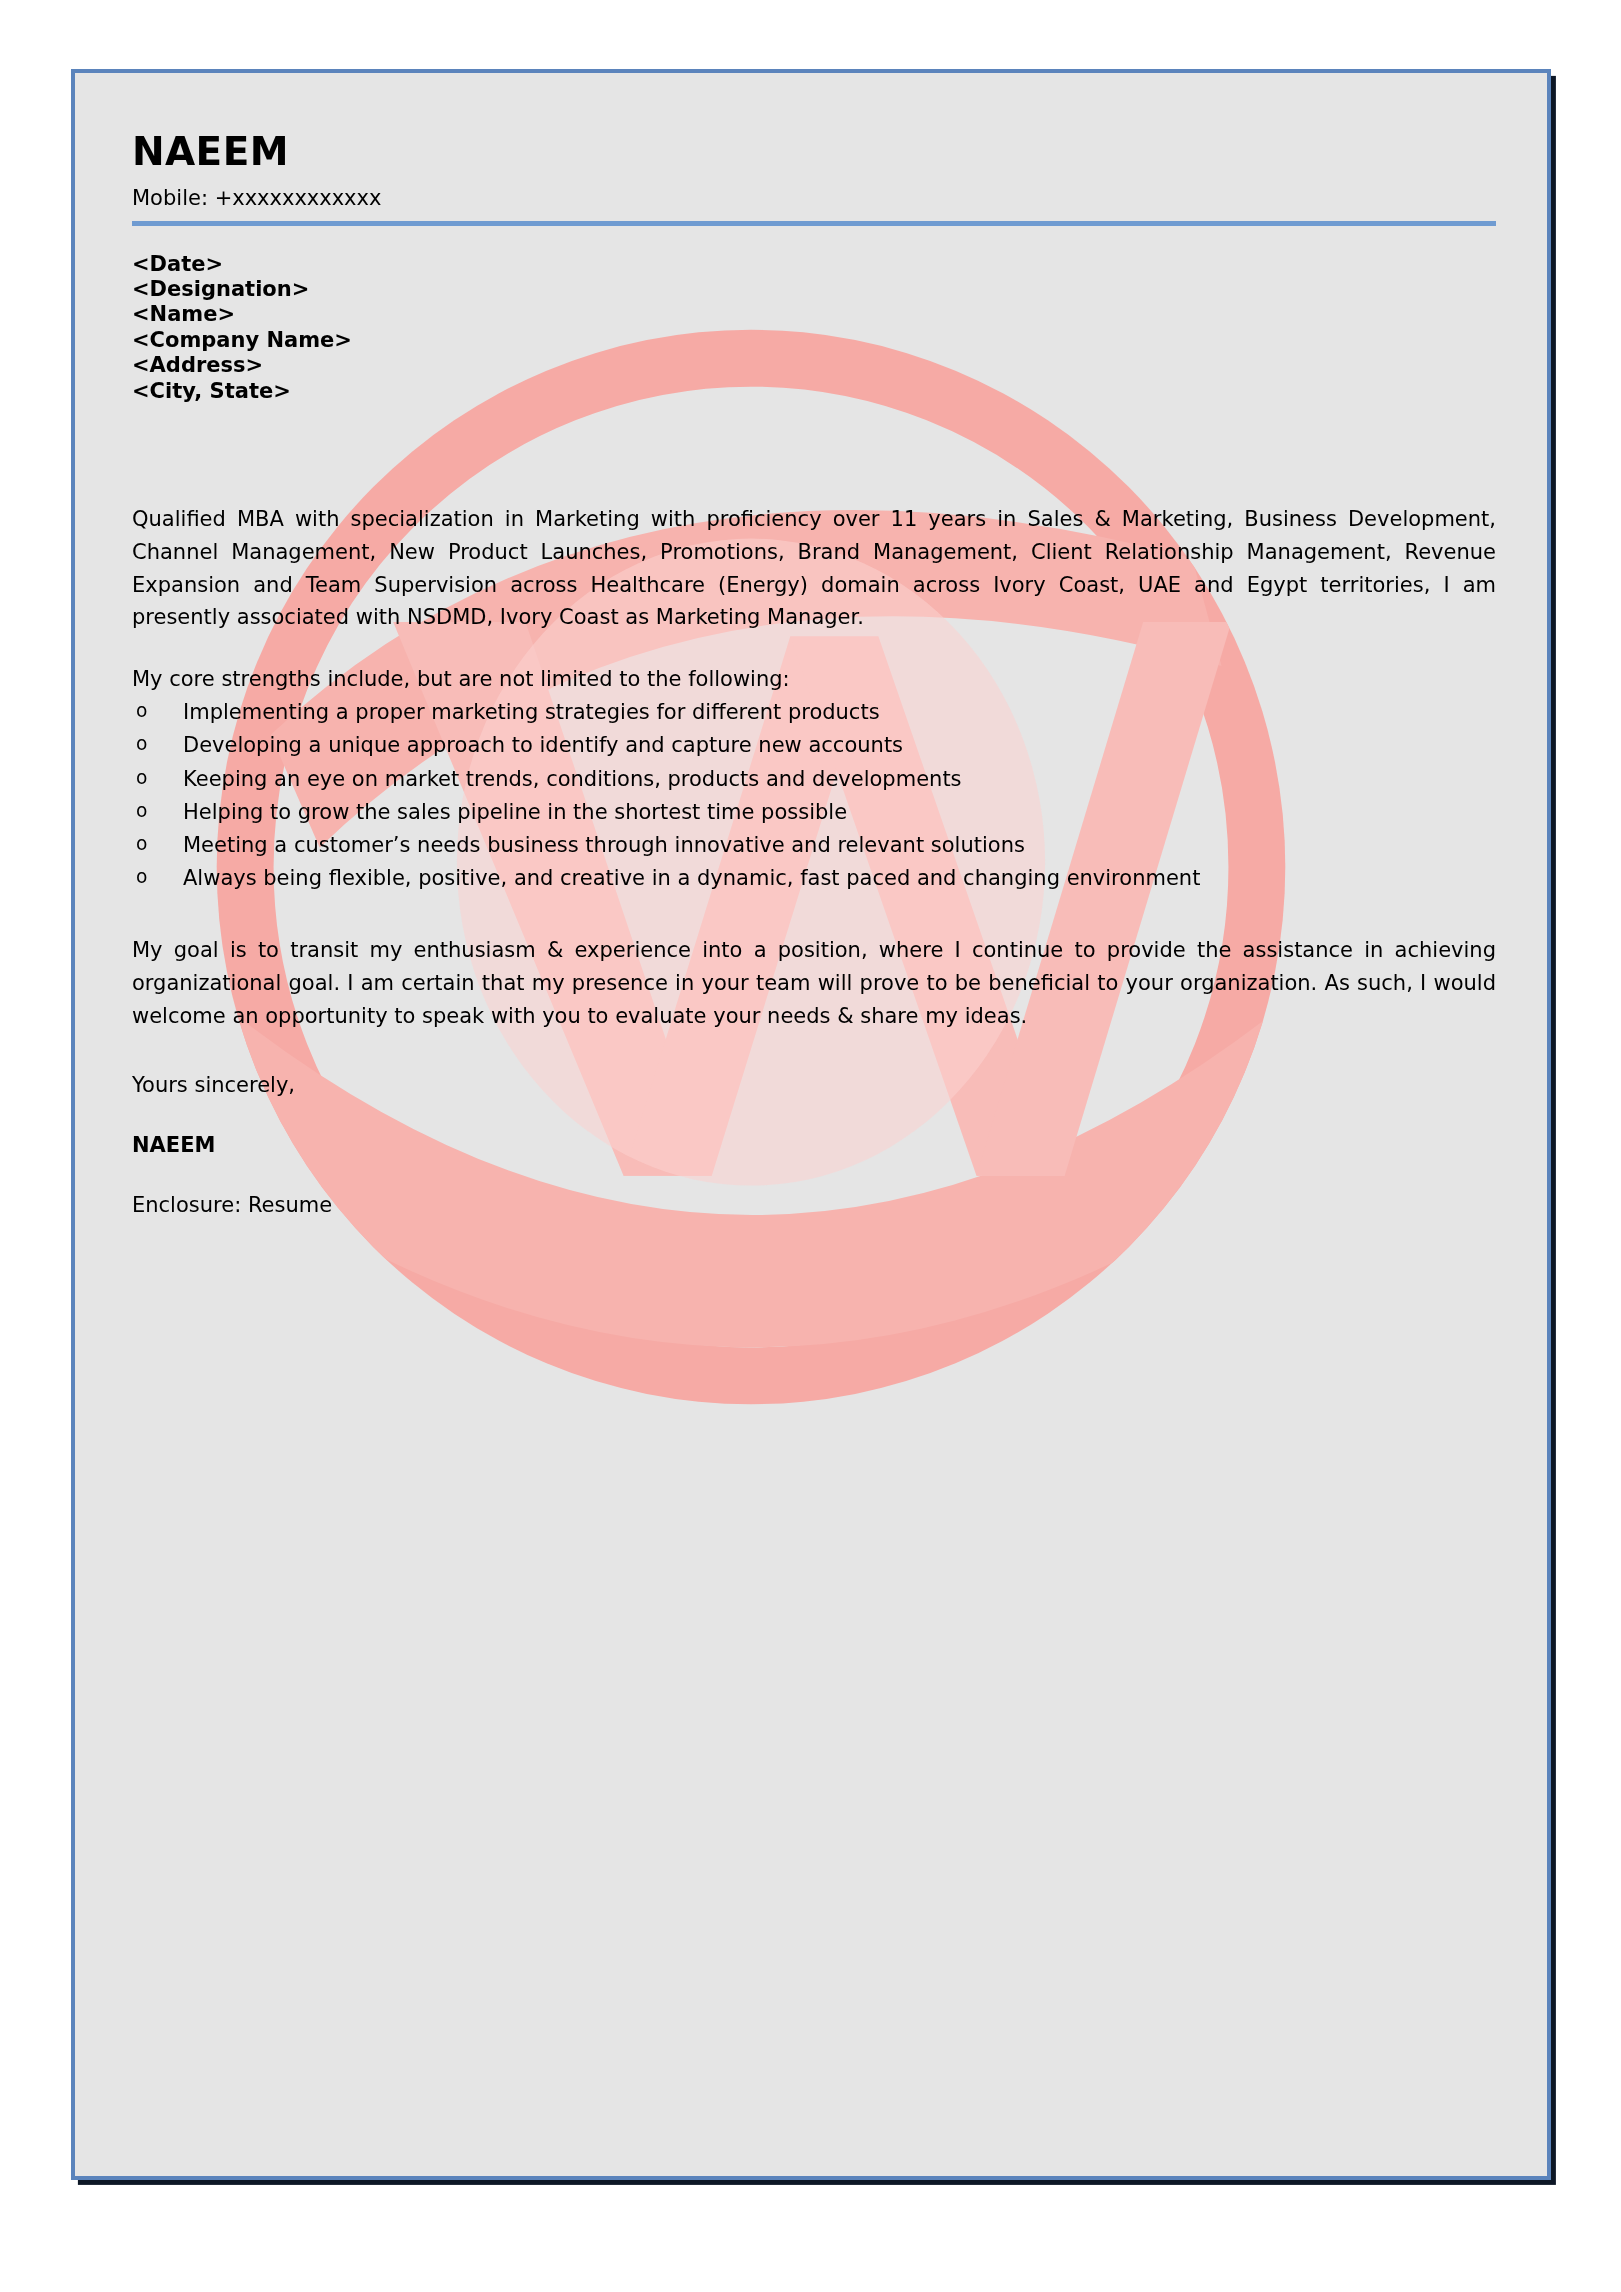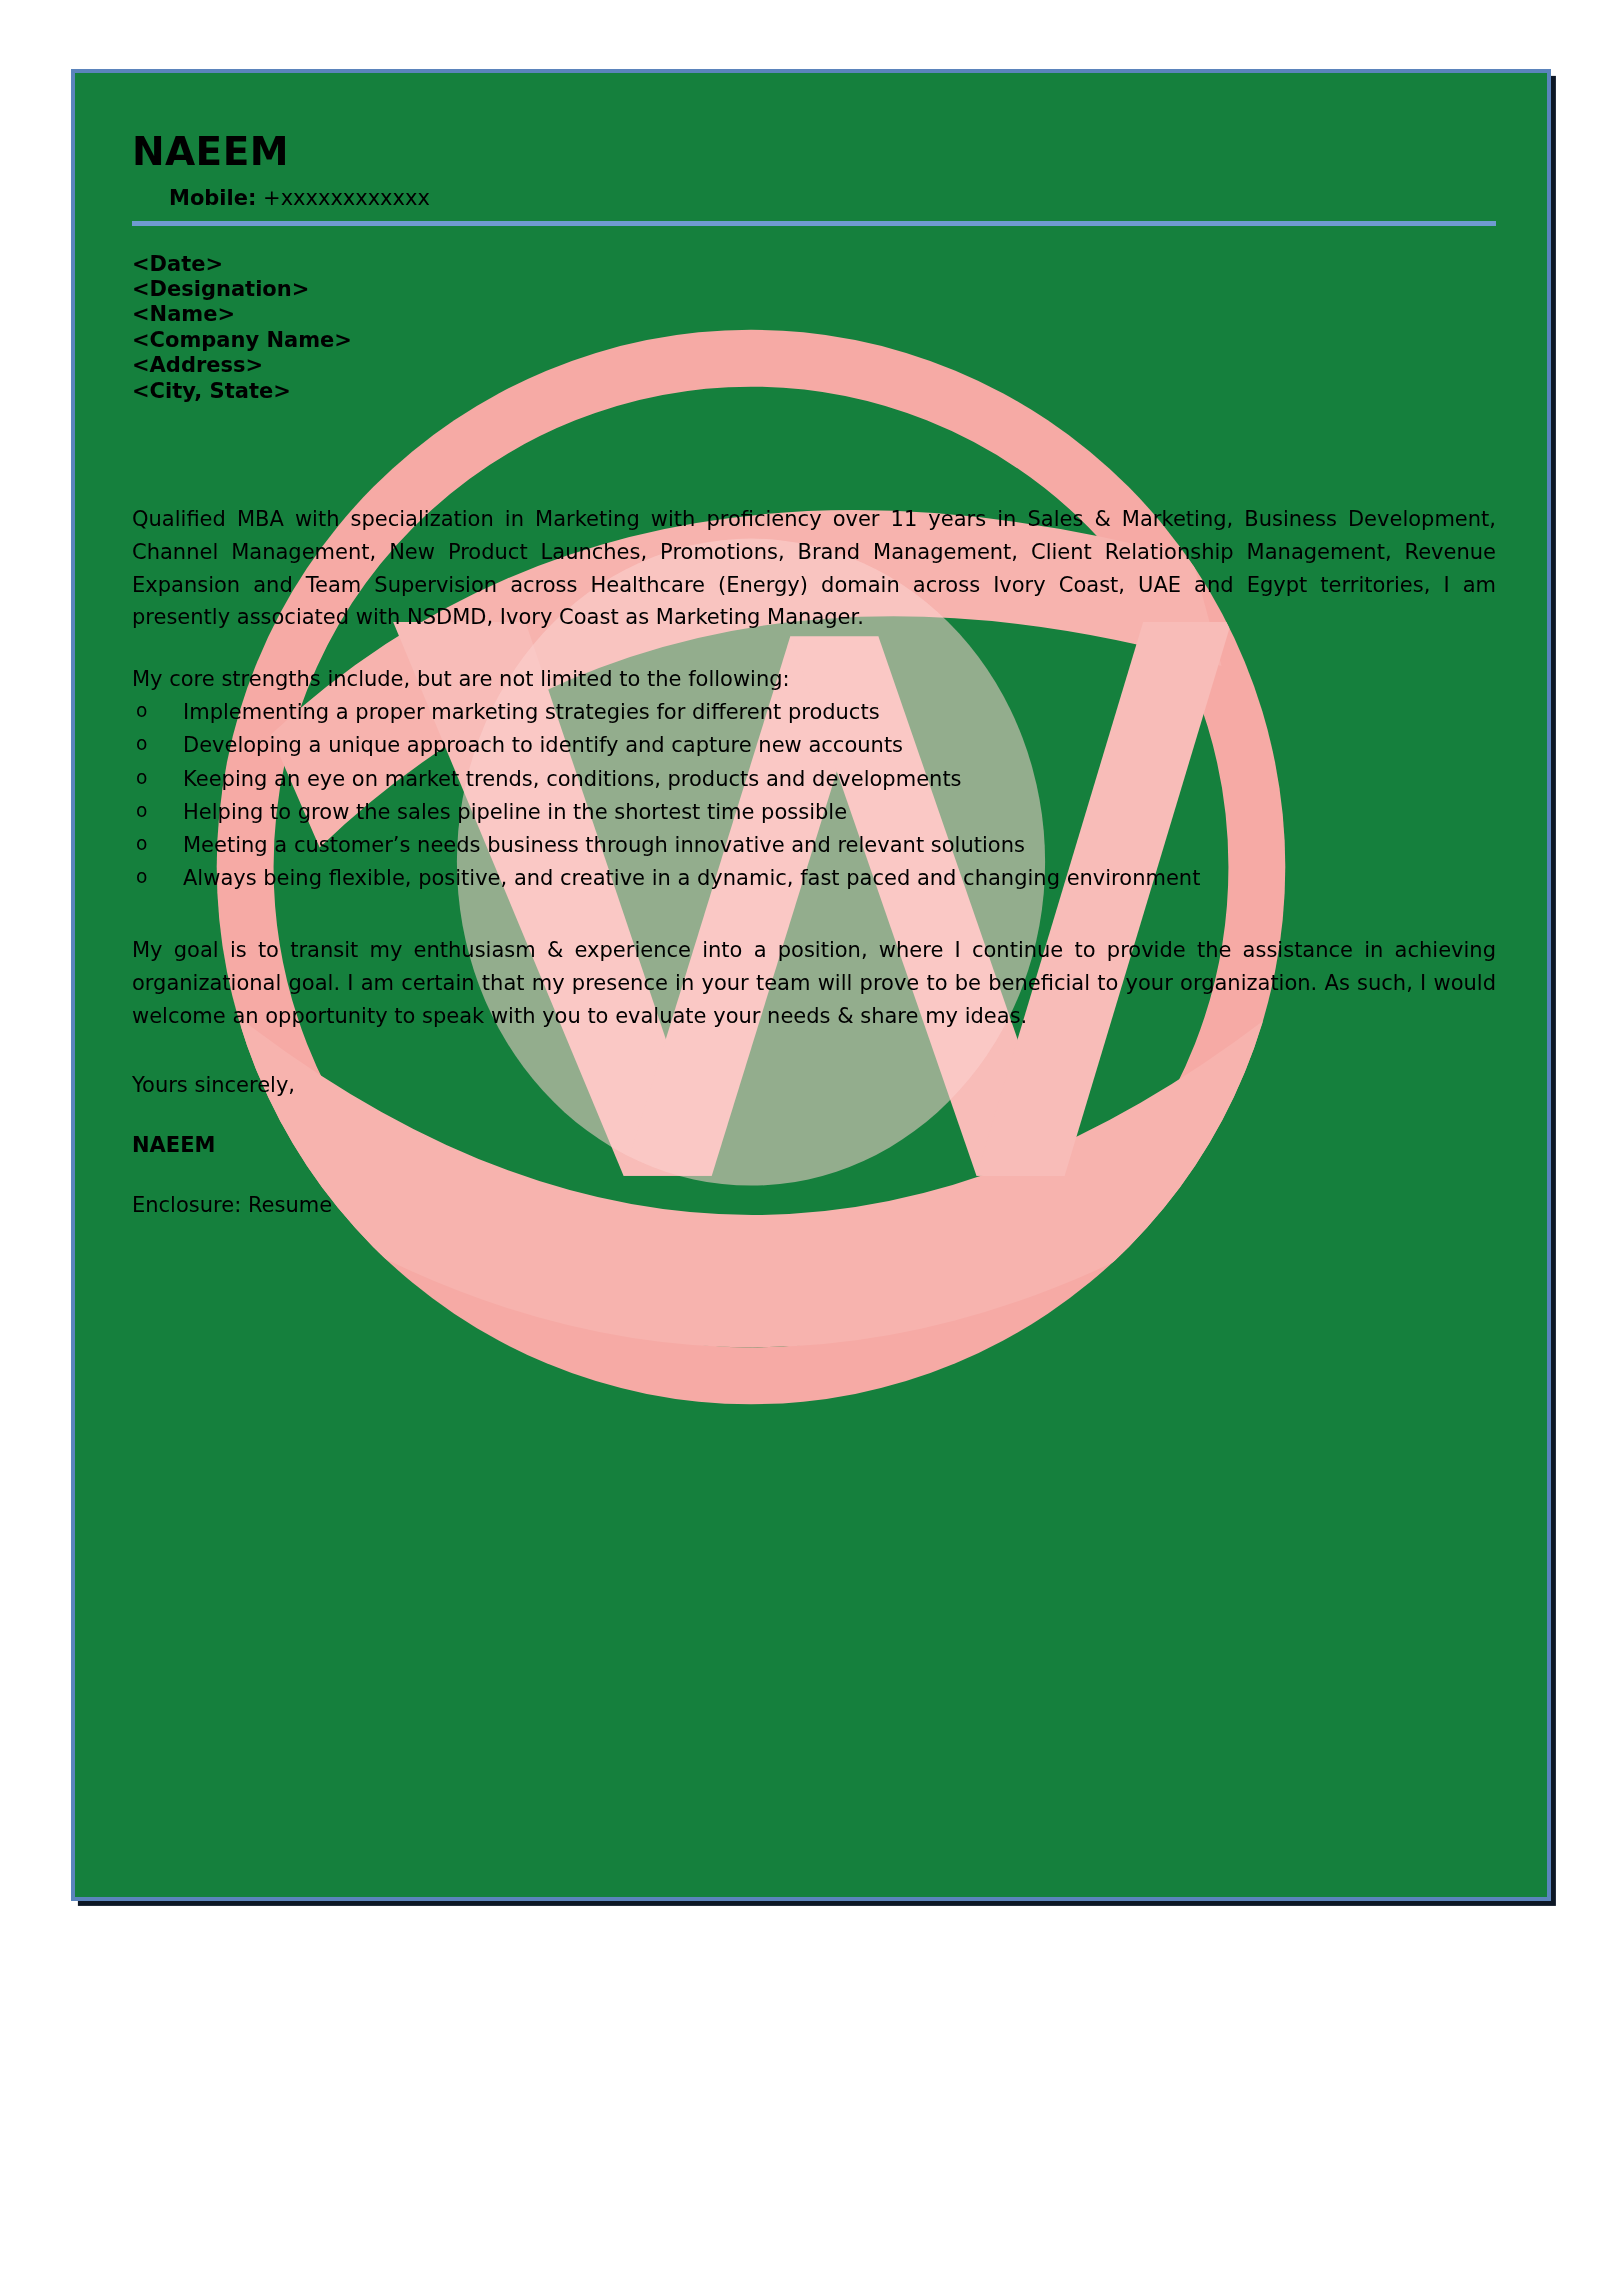--- a/index.html
+++ b/index.html
@@ -14,24 +14,24 @@
     font-family: "DejaVu Sans", sans-serif;
     overflow: hidden;
   }
 
   
   #page-frame {
     position: absolute;
     left: 71px;
     top: 69px;
     width: 1480px;
-    height: 1832px;
+    height: 2111px;
     box-sizing: border-box;
     border: 4.9px solid #5b84bc;
-    background: #15803d;
+    background: #e5e5e5;
     box-shadow: 5.9px 5.9px 0 -1px #0d1726;
   }
 
   
   #watermark {
     position: absolute;
     left: 0;
     top: 0;
     width: 100%;
     height: 100%;
@@ -74,21 +74,21 @@
     line-height: 1.0;
     margin: 0 0 13.7px 0;
   }
   .contact-line {
     font-size: 21px;
     color: #000;
     line-height: 1.32;
     margin: 0;
     white-space: nowrap;
   }
-  .contact-line .lbl { font-weight: bold; margin-left: 37px; }
+  .contact-line .lbl { font-weight: normal; }
   .header-rule {
     margin-top: 8.8px;
     height: 4.9px;
     background: #6f9bd1;
     width: 1364px;
   }
 
   
   .block { margin-top: 25.5px; font-weight: bold; }
   .addr-line {

